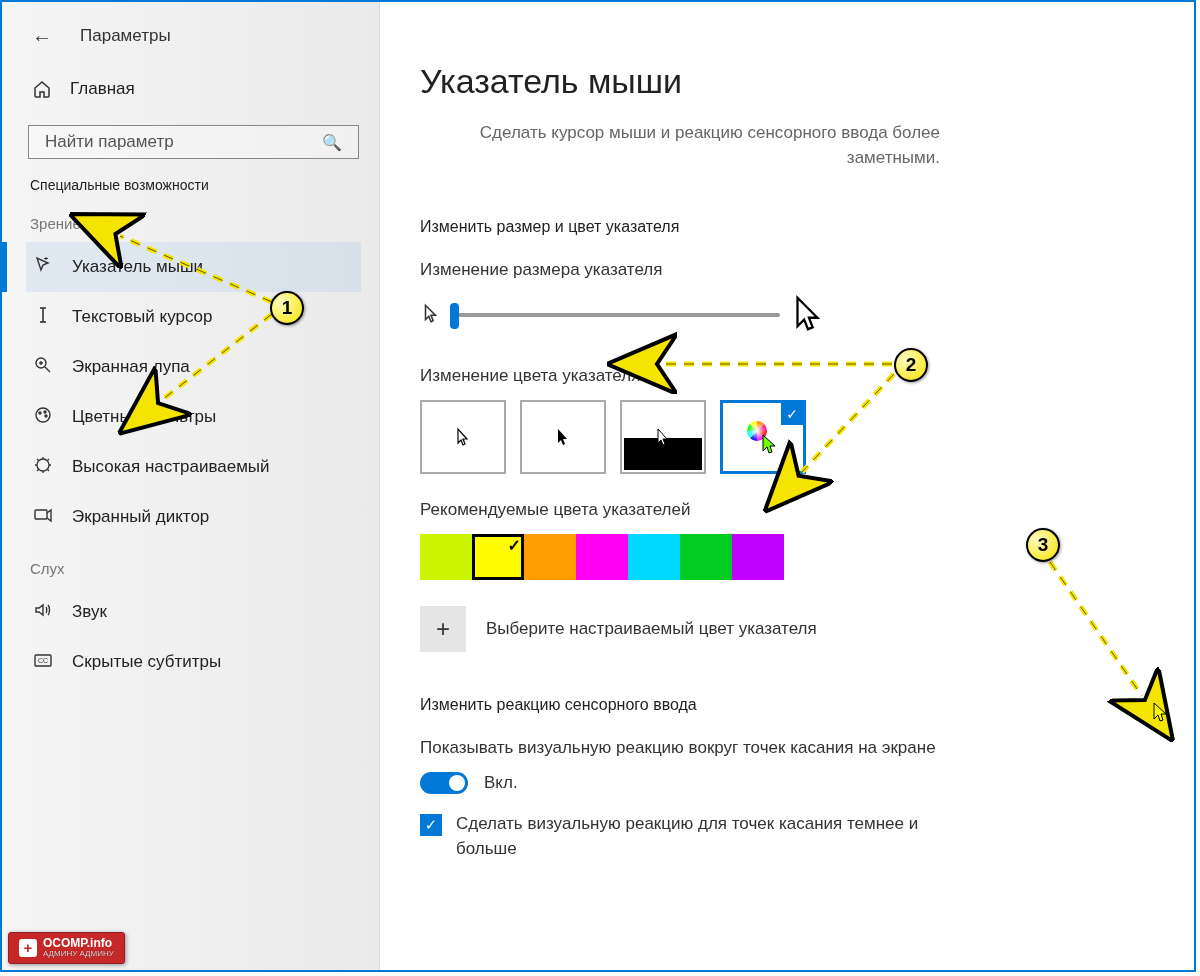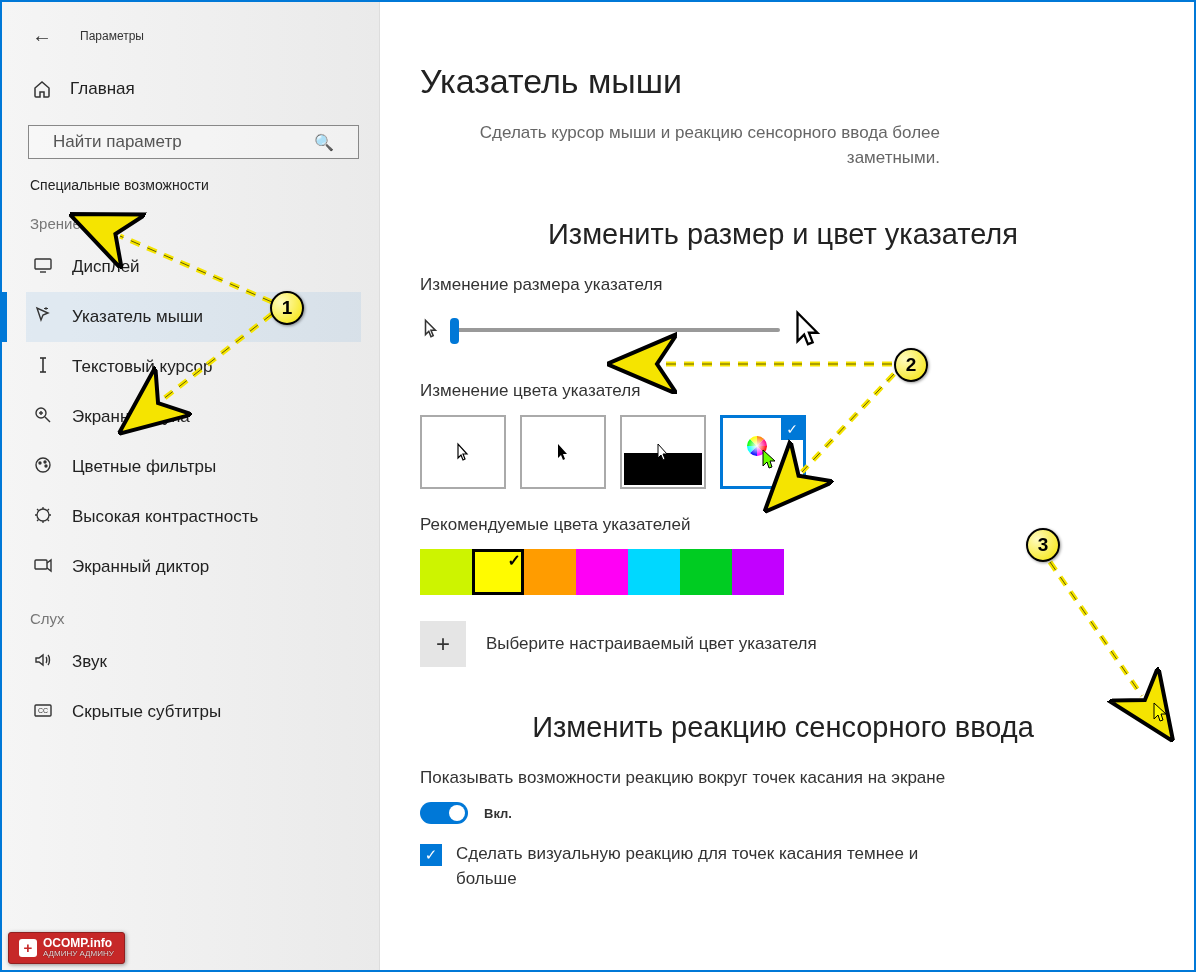--- a/index.html
+++ b/index.html
@@ -4,45 +4,45 @@
 <style>
 * { box-sizing: border-box; margin: 0; padding: 0; font-family: "Segoe UI", Arial, sans-serif; }
 body { background: #fff; width: 1200px; height: 976px; overflow: hidden; position: relative; }
 .frame { border: 2px solid #0078d7; width: 1196px; height: 972px; margin: 0; position: relative; display: flex; overflow: hidden; }
 
 
 .sidebar { width: 378px; height: 100%; background: linear-gradient(to right, #f5f5f5 0%, #eaeaea 100%); border-right: 1px solid #ddd; position: relative; padding-top: 14px; }
 .sidebar-inner { padding-left: 24px; padding-right: 18px; }
 .back-row { display: flex; align-items: center; gap: 28px; padding: 8px 0 14px 6px; }
 .back-arrow { font-size: 20px; color: #333; cursor: pointer; }
-.app-title { font-size: 12px; color: #333; }
+.app-title { font-size: 17px; color: #333; }
 
 .home-row { display: flex; align-items: flex-start; gap: 18px; padding: 18px 0 16px 6px; }
 .home-icon svg, .sb-icon svg { width: 20px; height: 20px; }
 .home-label { font-size: 17px; color: #222; }
 
-.search-box { display: flex; align-items: center; justify-content: space-between; border: 1px solid #888; padding: 6px 24px; margin: 6px 2px 12px 2px; background: rgba(255,255,255,0.3); }
+.search-box { display: flex; align-items: center; justify-content: space-between; border: 1px solid #888; padding: 6px 16px; margin: 6px 2px 12px 2px; background: rgba(255,255,255,0.3); }
 .search-box input { border: none; outline: none; background: transparent; font-size: 17px; flex: 1; color: #444; }
 .search-box input::placeholder { color: #555; }
 .search-icon { color: #555; font-size: 16px; }
 
 .section-title { font-size: 14px; font-weight: 400; color: #222; margin: 18px 0 22px 4px; }
 .group-label { font-size: 15px; color: #777; margin: 18px 0 10px 4px; }
 
 .sb-item { display: flex; align-items: center; gap: 18px; padding: 13px 0 13px 6px; cursor: pointer; position: relative; }
 .sb-item .sb-icon { width: 22px; text-align: center; color: #333; }
 .sb-item .sb-label { font-size: 17px; color: #222; }
 .sb-item.active { background: rgba(0,120,215,0.08); }
 .sb-item.active::before { content:""; position:absolute; left:-24px; top:0; bottom:0; width:5px; background:#0078d7; }
 
 
 .main { flex: 1; padding: 60px 48px 20px 40px; overflow: hidden; }
 .page-h1 { font-size: 34px; font-weight: 400; color: #222; margin-bottom: 20px; }
 .page-sub { font-size: 17px; color: #666; max-width: 520px; line-height: 1.45; margin-bottom: 48px; text-align: right; }
-.h2 { font-size: 29px; font-weight: 400; color: #222; margin-bottom: 24px; text-align: center; }
+.h2 { font-size: 16px; font-weight: 400; color: #222; margin-bottom: 24px; }
 .lbl { font-size: 17px; color: #333; margin-bottom: 14px; }
 
 .slider-row { display:flex; align-items:center; gap:8px; margin-bottom:30px; }
 .small-cursor svg { width:22px; height:22px; }
 .big-cursor svg { width:38px; height:38px; }
 .slider { position: relative; width: 330px; height: 4px; background:#999; border-radius:2px; }
 .slider-thumb { position:absolute; left:0; top:-10px; width:9px; height:26px; background:#0078d7; border-radius:4px; }
 
 .color-opts { display:flex; gap:14px; margin-bottom:26px; }
 .opt-box { width:86px; height:74px; border:2px solid #aaa; position:relative; display:flex; align-items:center; justify-content:center; cursor:pointer; background:#fff; }
@@ -54,21 +54,21 @@
 .swatch { width:52px; height:46px; cursor:pointer; position:relative; }
 .swatch.sel { outline:3px solid #000; outline-offset:-3px; }
 .swatch.sel .sw-check { position:absolute; right:3px; top:2px; color:#000; font-weight:bold; font-size:16px; }
 
 .custom-row { display:flex; align-items:center; gap:20px; margin-bottom:44px; }
 .plus-box { width:46px; height:46px; background:#e5e5e5; display:flex; align-items:center; justify-content:center; font-size:24px; color:#333; cursor:pointer; }
 
 .toggle-row { display:flex; align-items:center; gap:16px; margin:14px 0 18px 0; }
 .toggle { width:48px; height:22px; background:#0078d7; border-radius:11px; position:relative; cursor:pointer; }
 .toggle-knob { position:absolute; right:3px; top:3px; width:16px; height:16px; background:#fff; border-radius:50%; }
-.toggle-label { font-size:13px; color:#333;font-weight:bold; }
+.toggle-label { font-size:17px; color:#333; }
 
 .chk-row { display:flex; align-items:flex-start; gap:14px; max-width:560px; }
 .chk { width:22px; height:22px; background:#0078d7; display:flex; align-items:center; justify-content:center; color:#fff; font-size:15px; flex-shrink:0; margin-top:2px; cursor:pointer; }
 .chk-label { font-size:17px; color:#333; line-height:1.45; }
 .badge { position:absolute; width:34px; height:34px; border-radius:50%; background:radial-gradient(circle at 30% 30%, #fffbbf, #f5e400); border:2px solid #000; display:flex; align-items:center; justify-content:center; font-weight:700; font-size:19px; color:#000; box-shadow: 1px 1px 3px rgba(0,0,0,0.4); }
 .watermark { position:absolute; left:6px; bottom:6px; background:#c62828; color:#fff; padding:4px 10px; border-radius:3px; font-size:12px; font-weight:700; display:flex; align-items:center; gap:6px; border:1px solid #902020; line-height:1.1; box-shadow:1px 1px 4px rgba(0,0,0,0.4); }
 .watermark .plus { width:18px; height:18px; background:#fff; color:#c62828; border-radius:3px; display:flex; align-items:center; justify-content:center; font-size:15px; font-weight:900; }
 .watermark .wm-sub { font-size:8px; font-weight:400; display:block; color:#ffd9d9; text-shadow:0 0 1px #000; }
 .mini-yellow-cursor { position:absolute; }
 
@@ -94,27 +94,20 @@
         <span class="home-label">Главная</span>
       </div>
       <div class="search-box">
         <input type="text" placeholder="Найти параметр" style="">
         <span class="search-icon">🔍</span>
       </div>
       <div class="section-title">Специальные возможности</div>
 
       <div class="group-label">Зрение</div>
 
-      <div class="sb-item">
-        <span class="sb-icon"><svg viewBox="0 0 20 20" fill="none" stroke="#333" stroke-width="1.4">
-              <rect x="2" y="4" width="16" height="10" rx="1"></rect>
-              <line x1="7" y1="17" x2="13" y2="17"></line>
-            </svg></span>
-        <span class="sb-label">Дисплей</span>
-      </div>
       <div class="sb-item active">
         <span class="sb-icon"><svg viewBox="0 0 20 20" fill="none" stroke="#333" stroke-width="1.4">
               <path d="M4 3l4 12 2-5 5-2z"></path>
               <path d="M13 2v3M11 3.5h4" stroke-width="1"></path>
             </svg></span>
         <span class="sb-label">Указатель мыши</span>
       </div>
       <div class="sb-item">
         <span class="sb-icon"><svg viewBox="0 0 20 20" stroke="#333" stroke-width="1.6">
               <line x1="10" y1="3" x2="10" y2="17"></line>
@@ -146,21 +139,21 @@
               <circle cx="10" cy="10" r="6"></circle>
               <line x1="10" y1="2" x2="10" y2="4"></line>
               <line x1="10" y1="16" x2="10" y2="18"></line>
               <line x1="2" y1="10" x2="4" y2="10"></line>
               <line x1="16" y1="10" x2="18" y2="10"></line>
               <line x1="4" y1="4" x2="5.5" y2="5.5"></line>
               <line x1="14.5" y1="14.5" x2="16" y2="16"></line>
               <line x1="4" y1="16" x2="5.5" y2="14.5"></line>
               <line x1="14.5" y1="5.5" x2="16" y2="4"></line>
             </svg></span>
-        <span class="sb-label">Высокая контрастность</span>
+        <span class="sb-label">Высокая настраиваемый</span>
       </div>
       <div class="sb-item">
         <span class="sb-icon"><svg viewBox="0 0 20 20" fill="none" stroke="#333" stroke-width="1.4">
               <rect x="2" y="5" width="12" height="9" rx="1"></rect>
               <path d="M14 8l4-3v11l-4-3"></path>
             </svg></span>
         <span class="sb-label">Экранный диктор</span>
       </div>
 
       <div class="group-label">Слух</div>
@@ -256,21 +249,21 @@
       <div class="swatch" style="background:#00cc22"></div>
       <div class="swatch" style="background:#c200ff"></div>
     </div>
 
     <div class="custom-row">
       <div class="plus-box">+</div>
       <span style="font-size:17px;color:#333;">Выберите настраиваемый цвет указателя</span>
     </div>
 
     <div class="h2">Изменить реакцию сенсорного ввода</div>
-    <div class="lbl" style="max-width:540px;">Показывать возможности реакцию вокруг точек касания на экране</div>
+    <div class="lbl" style="max-width:540px;">Показывать визуальную реакцию вокруг точек касания на экране</div>
     <div class="toggle-row">
       <div class="toggle">
           <div class="toggle-knob"></div>
         </div>
       <span class="toggle-label">Вкл.</span>
     </div>
     <div class="chk-row">
       <div class="chk">✓</div>
       <span class="chk-label">Сделать визуальную реакцию для точек касания темнее и больше</span>
     </div>

